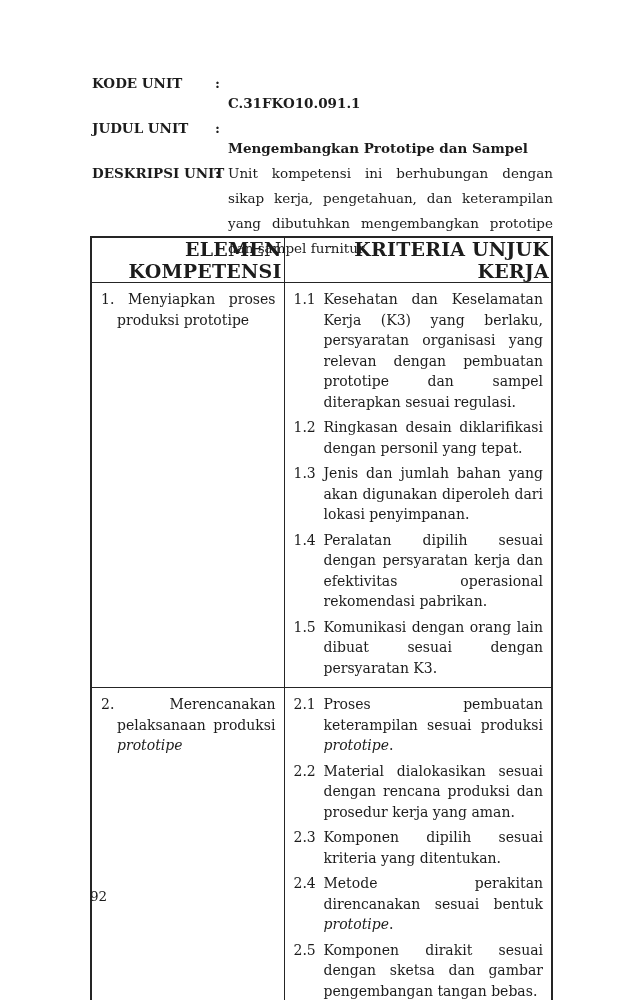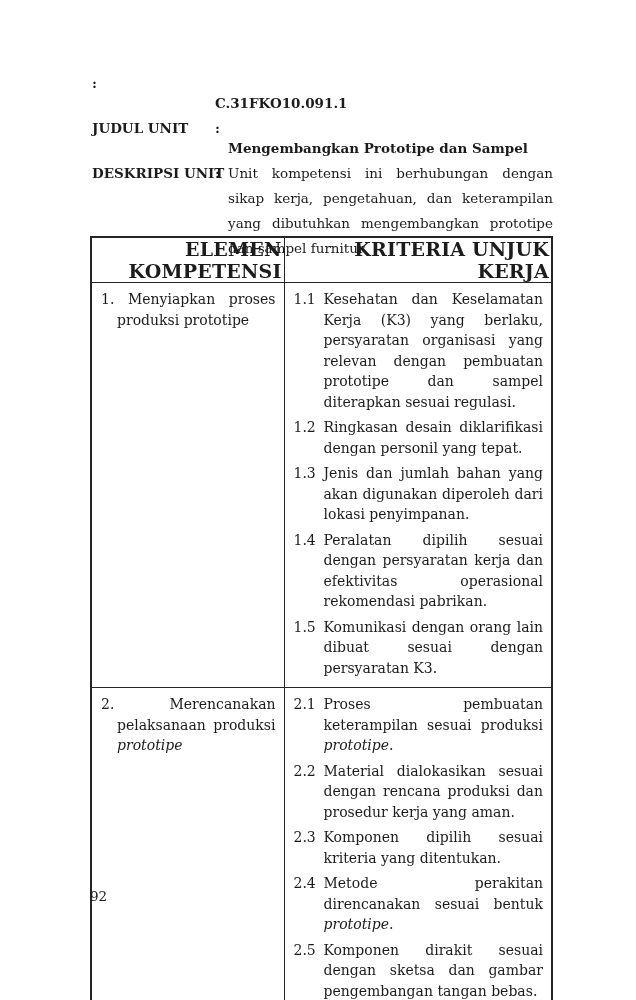--- a/index.html
+++ b/index.html
@@ -89,20 +89,21 @@
     font-size: 13.5px;
   }
 </style>
 </head>
 <body>
 
 <div class="page">
 
   <div class="doc-header">
     <div class="field value-bold">
+      <span class="label">KODE UNIT</span>
       <span class="colon">:</span>
       <span class="value">C.31FKO10.091.1</span>
     </div>
     <div class="field value-bold">
       <span class="label">JUDUL UNIT</span>
       <span class="colon">:</span>
       <span class="value">Mengembangkan Prototipe dan Sampel</span>
     </div>
     <div class="field">
       <span class="label">DESKRIPSI UNIT</span>

